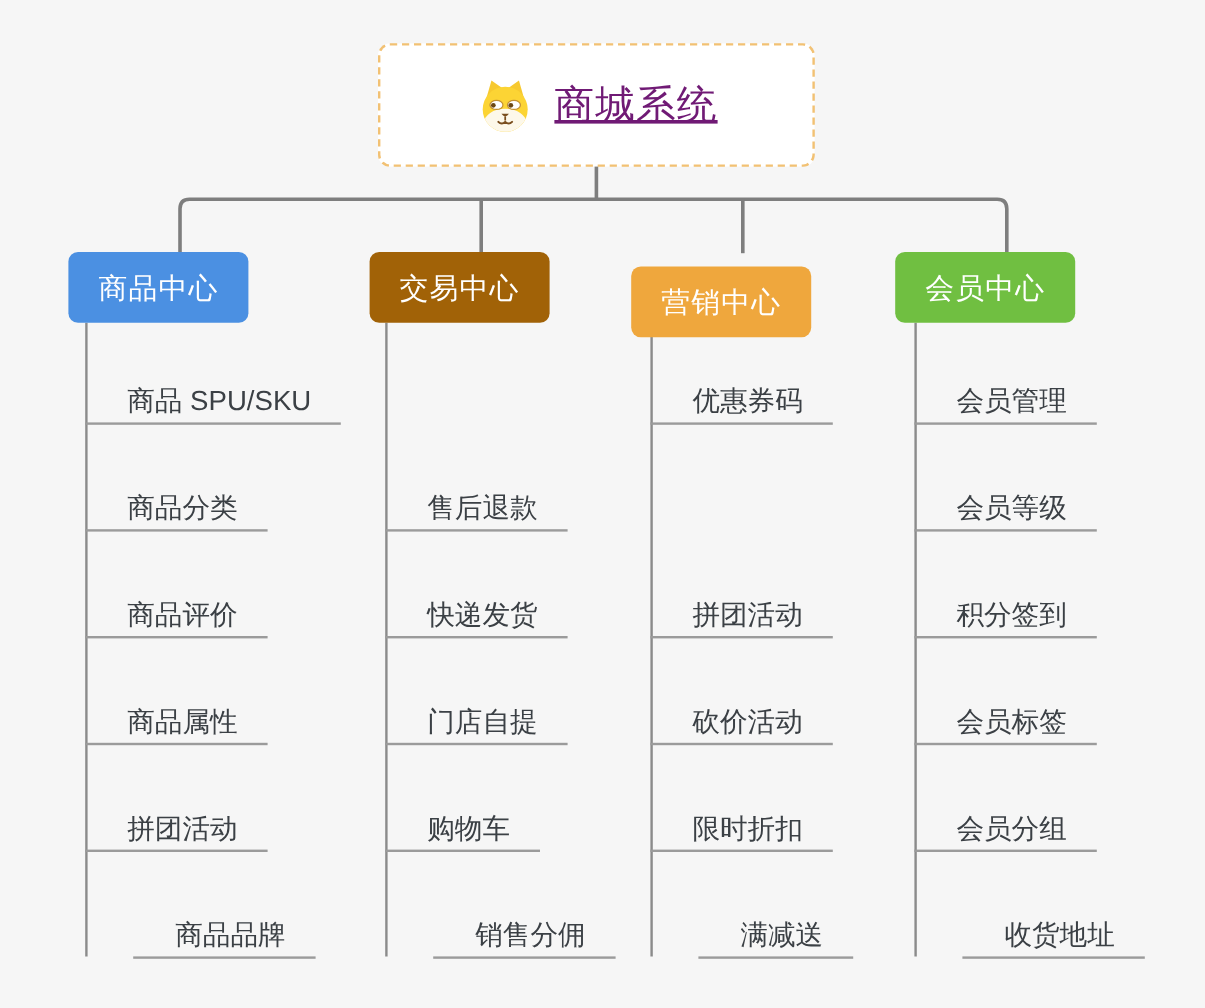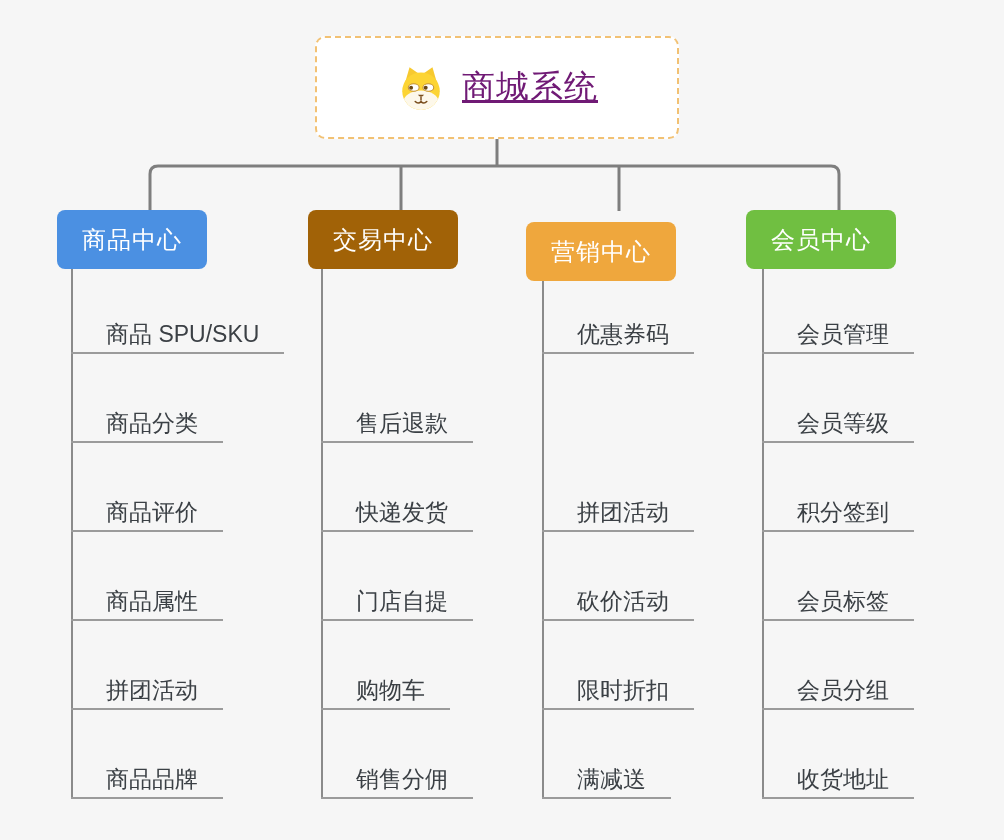--- a/index.html
+++ b/index.html
@@ -84,21 +84,21 @@
   }
   .col-0 { left: 71px; }
   .col-1 { left: 321px; }
   .col-2 { left: 542px; }
   .col-3 { left: 762px; }
   .row-0 { top: 310px; }
   .row-1 { top: 399px; }
   .row-2 { top: 488px; }
   .row-3 { top: 577px; }
   .row-4 { top: 666px; }
-  .row-5 { top: 755px; }
+  .row-5 { top: 755px; margin-left: 40px; }
 </style>
 </head>
 <body>
 
 <div class="canvas">
 
   <svg class="connectors" width="1004" height="840" viewBox="0 0 1004 840">
     <g stroke="#7e7e7e" stroke-width="3" fill="none">
       <path d="M497 135 L497 166"></path>
       <path d="M150 211 L150 174 Q150 166 158 166 L831 166 Q839 166 839 174 L839 211"></path>

